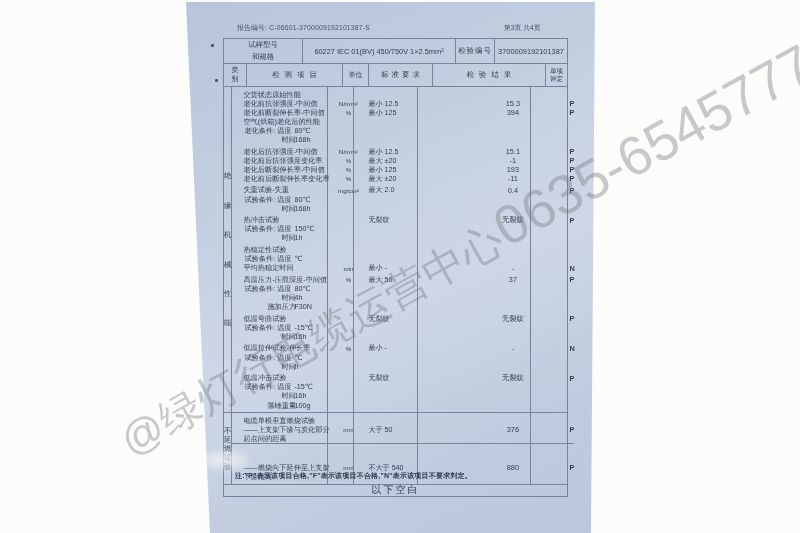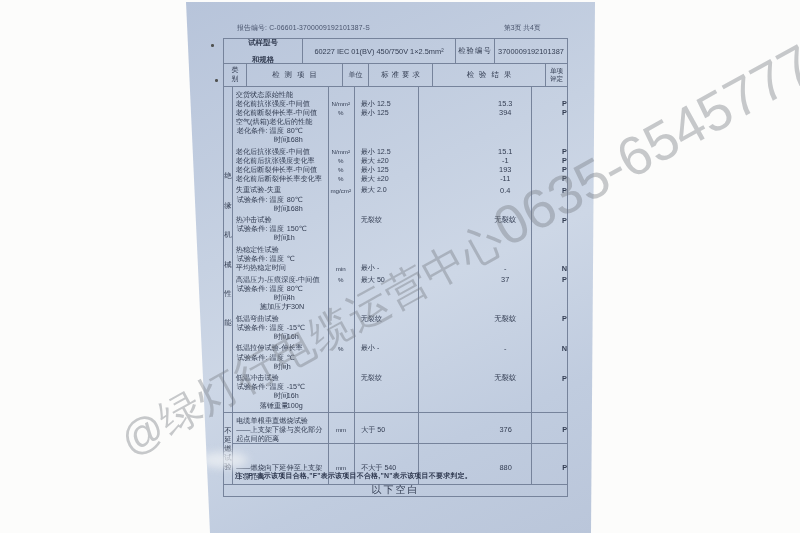--- a/index.html
+++ b/index.html
@@ -15,21 +15,21 @@
   .meta{position:absolute;top:21px;left:51px;font-size:6.8px;color:#47526b;letter-spacing:.2px;}
   .pageinfo{position:absolute;top:21px;left:318px;font-size:6.8px;color:#47526b;}
   
   .table{position:absolute;left:37px;top:36px;width:345px;border:1px solid #76839b;box-sizing:border-box;font-size:7.4px;}
   .trow{display:flex;box-sizing:border-box;}
   .trow > div{box-sizing:border-box;}
   .cell{border-right:1px solid #76839b;display:flex;align-items:center;justify-content:center;text-align:center;}
   .cell:last-child{border-right:none;}
   
   .spec{height:25px;border-bottom:1px solid #76839b;}
-  .spec .c1{width:79px;white-space:pre-line;line-height:17px;font-weight:bold;}
+  .spec .c1{width:79px;white-space:pre-line;line-height:12px;}
   .spec .c2{width:153px;}
   .spec .c3{width:39px;letter-spacing:1px;}
   .spec .c4{flex:1;}
   
   .hdr{height:23px;border-bottom:1px solid #76839b;}
   .hdr .hc1{width:23px;white-space:pre-line;line-height:8.6px;font-size:7px;}
   .hdr .hc2{width:96px;letter-spacing:5px;padding-left:5px;}
   .hdr .hc3{width:26px;font-size:7px;}
   .hdr .hc4{width:64px;letter-spacing:3px;padding-left:3px;}
   .hdr .hc5{width:113px;letter-spacing:5px;padding-left:5px;}
@@ -40,21 +40,21 @@
   .cat-cell{width:23px;border-right:1px solid #76839b;display:flex;flex-direction:column;
             align-items:center;justify-content:center;box-sizing:border-box;}
   .cat-cell span{display:block;font-size:7.4px;line-height:7.4px;}
   .sec-ins .cat-cell span{margin:11px 0;}
   .sec-burn .cat-cell span{margin:0.8px 0;}
   .sec-body{flex:1;position:relative;display:flex;flex-direction:column;padding:3px 0 2px 0;}
   .vline{position:absolute;top:0;bottom:0;width:1px;background:#76839b;}
   .group + .group{padding-top:2.5px;}
   .burn .group + .group{border-top:1px solid #76839b;padding-top:19px;}
   .line{display:flex;align-items:center;height:9.1px;white-space:nowrap;}
-  .c-item{width:95px;position:relative;font-size:7.2px;}
+  .c-item{width:95px;position:relative;font-size:7.2px;margin-left:8px;}
   .c-item .lab{padding-left:3px;}
   .line.cond .lab{padding-left:4px;}
   .line.time .lab{padding-left:41px;}
   .line.sub  .lab{padding-left:27px;}
   .c-item .val{position:absolute;left:54px;top:0;}
   .c-unit{width:26px;text-align:center;font-size:6.2px;}
   .c-std{width:64px;padding-left:7px;font-size:7.1px;}
   .c-res{width:113px;text-align:center;padding-left:24px;}
   .c-ver{flex:1;text-align:center;font-weight:600;font-size:7.3px;}
   .blank-row{border-top:1px solid #76839b;height:11px;display:flex;align-items:center;

